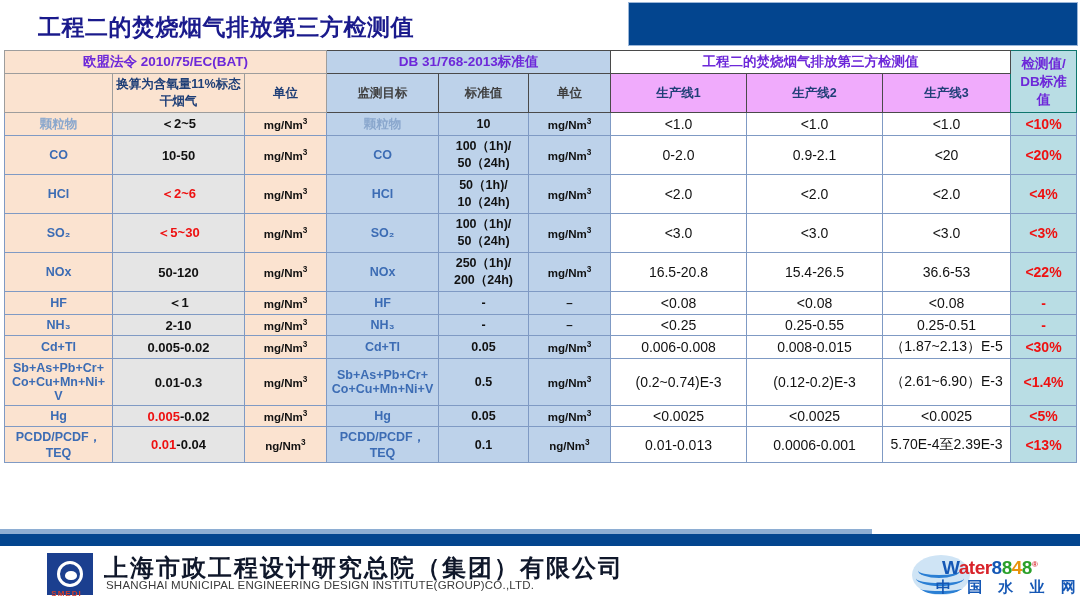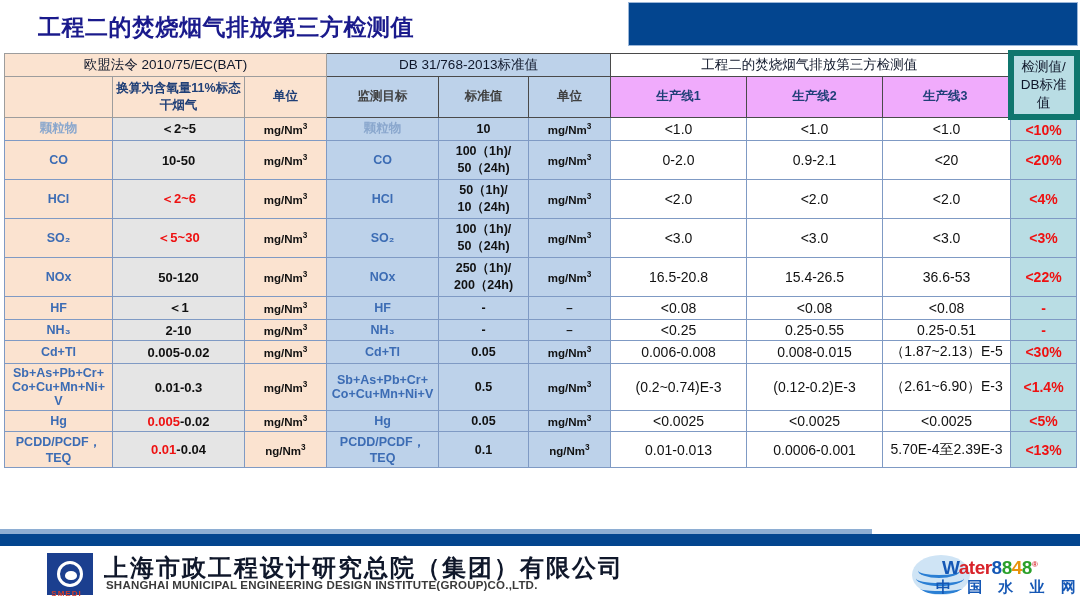--- a/index.html
+++ b/index.html
@@ -29,26 +29,26 @@
   }
   table.main td, table.main th{
     border:1px solid #7f9ac4;
     padding:2px 3px;
     text-align:center;
     vertical-align:middle;
     box-sizing:border-box;
   }
   
   .grp{
-    font-weight:normal;color:#0f172a;font-size:13.5px;padding:5px 2px;
+    font-weight:bold;color:#6d28d9;font-size:13.5px;padding:5px 2px;
   }
   .grp.eu{background:#fbe3d0;border:1px solid #9d9d9d;}
   .grp.db{background:#bdd2ea;border:1px solid #4a4a4a;}
   .grp.det{background:#ffffff;border:1px solid #4a4a4a;}
-  .grp.ratio{background:#b9dde4;border:6px solid #0f766e;}
+  .grp.ratio{background:#b9dde4;border:1px solid #0f766e;}
 
   
   .sub{font-weight:bold;font-size:12.5px;padding:6px 2px;}
   .sub.eu{background:#fbe3d0;color:#1f3f77;border:1px solid #9d9d9d;}
   .sub.db{background:#bdd2ea;color:#404040;border:1px solid #4a4a4a;}
   .sub.det{background:#f0abfc;color:#1f3f77;border:1px solid #4a4a4a;}
 
   
   td.eu-lab{background:#fbe3d0;color:#3c6cb4;font-weight:bold;font-size:12.5px;border:1px solid #7f9ac4;}
   td.eu-lab.muted{color:#8aa7cd;}
@@ -90,21 +90,21 @@
   .smedi-word{
     position:absolute;left:47px;top:589px;width:39px;text-align:center;
     color:#d23b2a;font-size:8px;font-weight:bold;letter-spacing:1px;
   }
   .co-cn{
     position:absolute;left:104px;top:552px;
     font-size:24px;font-weight:bold;color:#0f172a;letter-spacing:2px;white-space:nowrap;
   }
   .co-en{
     position:absolute;left:106px;top:579px;
-    font-size:11.5px;font-weight:bold;color:#3a3a3a;letter-spacing:.2px;white-space:nowrap;
+    font-size:11.5px;font-weight:normal;color:#3a3a3a;letter-spacing:.2px;white-space:nowrap;
   }
   
   .wm{position:absolute;left:912px;top:551px;width:160px;height:48px;text-align:center;}
   .wm .waves{
     position:absolute;left:0;top:4px;width:58px;height:40px;border-radius:50%;
     background:#cfe4f5;overflow:hidden;
   }
   .wm .waves i{
     position:absolute;display:block;border-bottom:3px solid #2b7fd4;border-radius:50%;
   }

